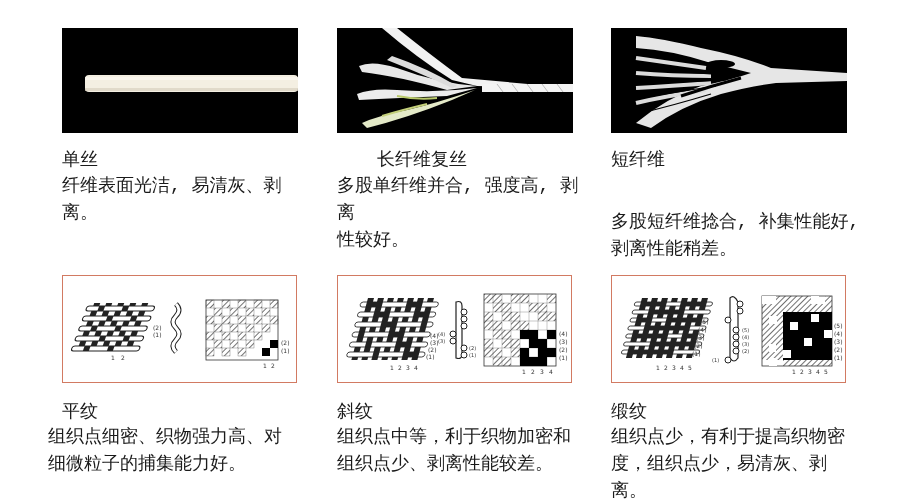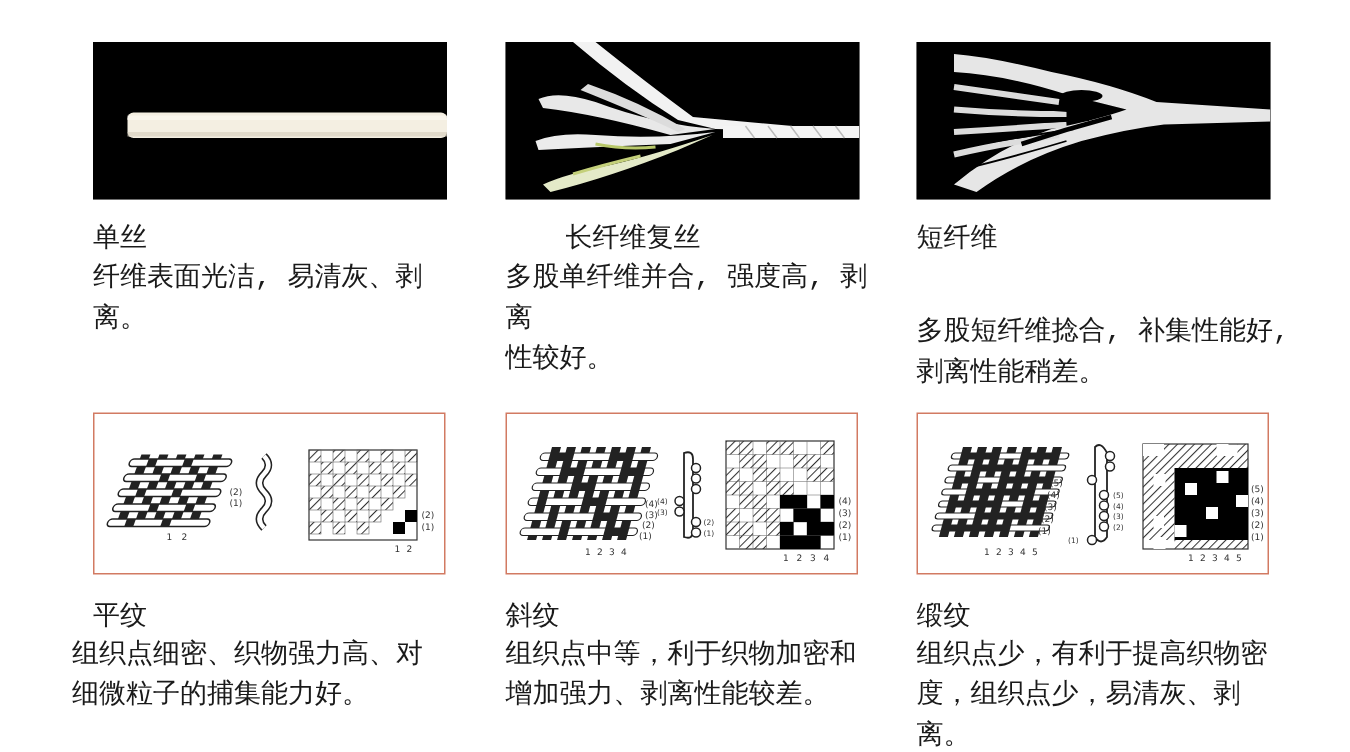--- a/index.html
+++ b/index.html
@@ -368,20 +368,20 @@
 
 <div class="title" style="left:62px; top:403px;">平纹</div>
 <div class="desc" style="left:48px; top:424px;">
   <div>组织点细密、织物强力高、对</div>
   <div>细微粒子的捕集能力好。</div>
 </div>
 
 <div class="title" style="left:337px; top:403px;">斜纹</div>
 <div class="desc" style="left:337px; top:424px;">
   <div>组织点中等，利于织物加密和</div>
-  <div>增加强力、剥离性能较差。</div>
+  <div>组织点少、剥离性能较差。</div>
 </div>
 
 <div class="title" style="left:611px; top:403px;">缎纹</div>
 <div class="desc" style="left:611px; top:424px;">
   <div>组织点少，有利于提高织物密</div>
   <div>度，组织点少，易清灰、剥离。</div>
 </div>
 
 </body></html>

